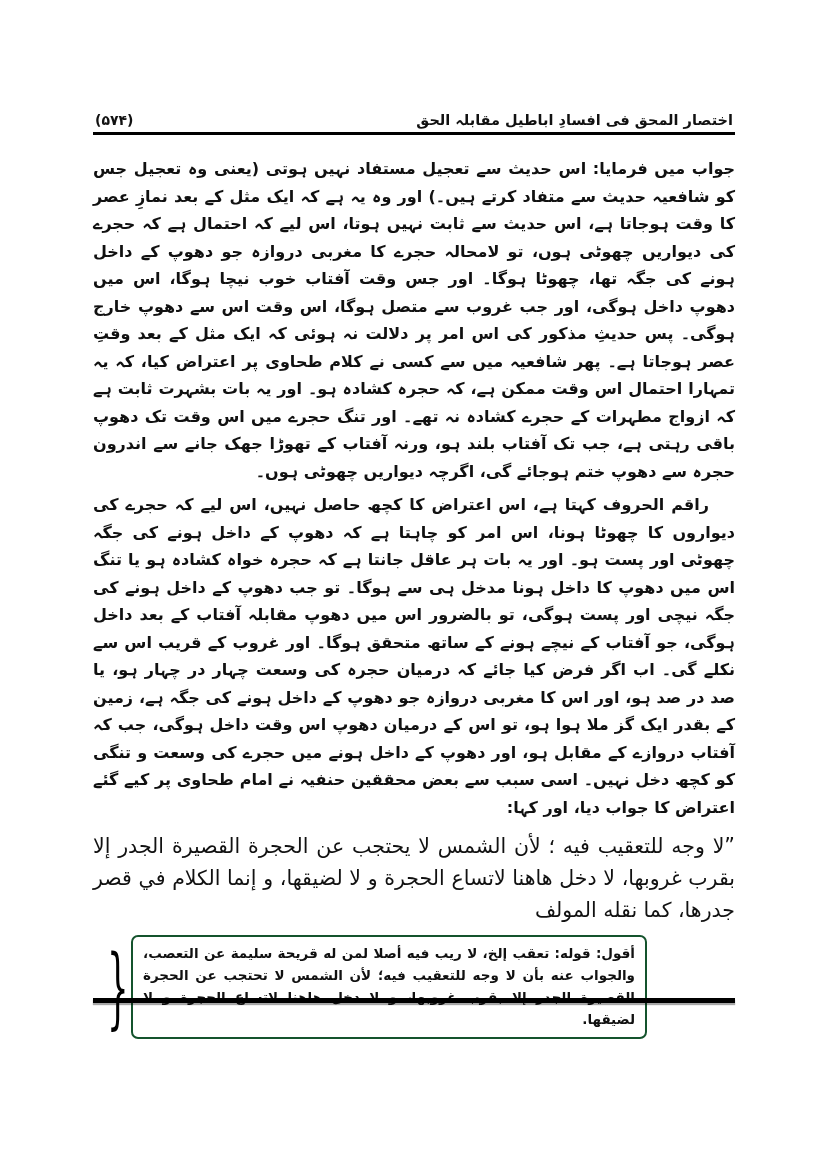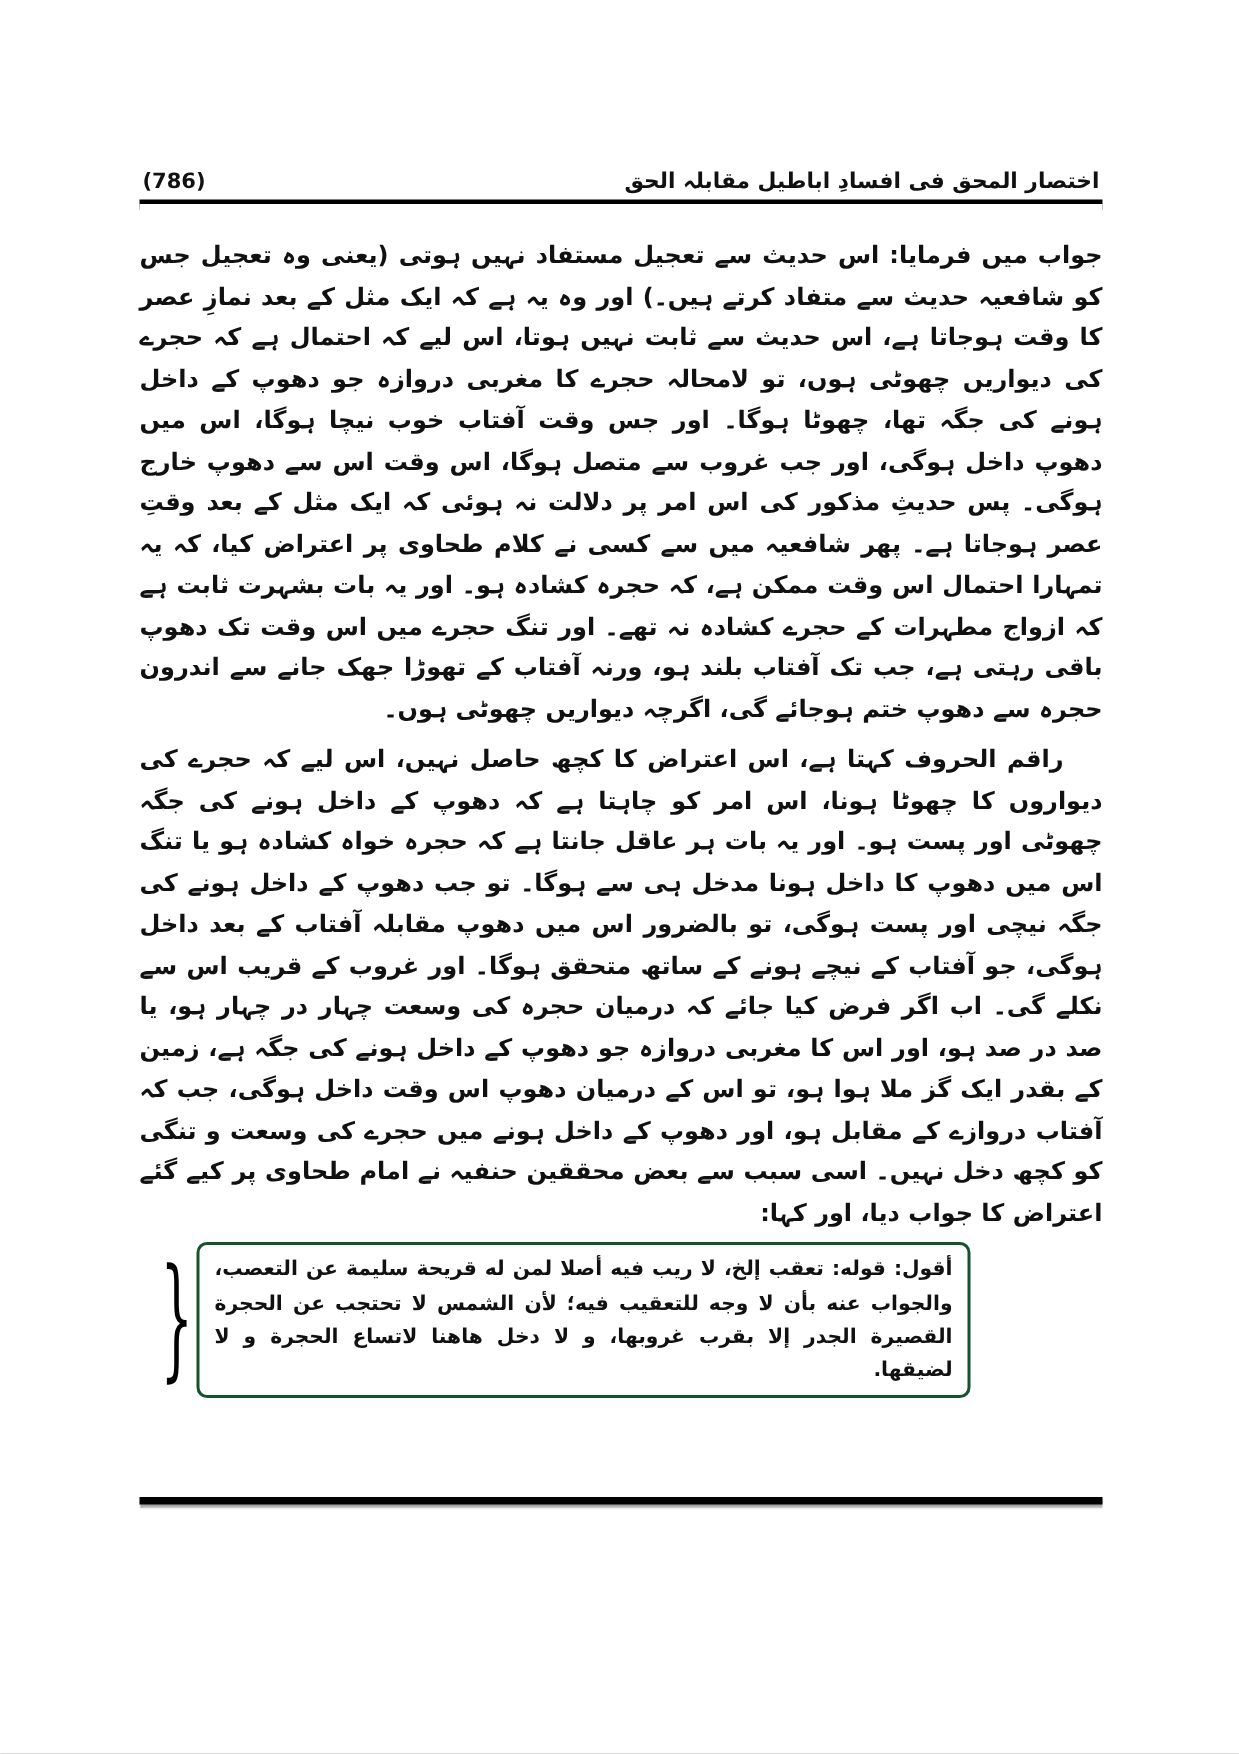--- a/index.html
+++ b/index.html
@@ -105,29 +105,30 @@
   }
 </style>
 </head>
 <body>
 
 <div class="page">
   <div class="content">
 
     <div class="header">
       <span class="title">اختصار المحق فی افسادِ اباطیل مقابلہ الحق</span>
-      <span class="page-num">(786)</span>
+      <span class="page-num">(۵۷۴)</span>
     </div>
 
     <div class="rule-double"></div>
 
     <p class="para p1">جواب میں فرمایا: اس حدیث سے تعجیل مستفاد نہیں ہوتی (یعنی وہ تعجیل جس کو شافعیہ حدیث سے متفاد کرتے ہیں۔) اور وہ یہ ہے کہ ایک مثل کے بعد نمازِ عصر کا وقت ہوجاتا ہے، اس حدیث سے ثابت نہیں ہوتا، اس لیے کہ احتمال ہے کہ حجرے کی دیواریں چھوٹی ہوں، تو لامحالہ حجرے کا مغربی دروازہ جو دھوپ کے داخل ہونے کی جگہ تھا، چھوٹا ہوگا۔ اور جس وقت آفتاب خوب نیچا ہوگا، اس میں دھوپ داخل ہوگی، اور جب غروب سے متصل ہوگا، اس وقت اس سے دھوپ خارج ہوگی۔ پس حدیثِ مذکور کی اس امر پر دلالت نہ ہوئی کہ ایک مثل کے بعد وقتِ عصر ہوجاتا ہے۔ پھر شافعیہ میں سے کسی نے کلام طحاوی پر اعتراض کیا، کہ یہ تمہارا احتمال اس وقت ممکن ہے، کہ حجرہ کشادہ ہو۔ اور یہ بات بشہرت ثابت ہے کہ ازواج مطہرات کے حجرے کشادہ نہ تھے۔ اور تنگ حجرے میں اس وقت تک دھوپ باقی رہتی ہے، جب تک آفتاب بلند ہو، ورنہ آفتاب کے تھوڑا جھک جانے سے اندرون حجرہ سے دھوپ ختم ہوجائے گی، اگرچہ دیواریں چھوٹی ہوں۔</p>
 
     <p class="para p2">راقم الحروف کہتا ہے، اس اعتراض کا کچھ حاصل نہیں، اس لیے کہ حجرے کی دیواروں کا چھوٹا ہونا، اس امر کو چاہتا ہے کہ دھوپ کے داخل ہونے کی جگہ چھوٹی اور پست ہو۔ اور یہ بات ہر عاقل جانتا ہے کہ حجرہ خواہ کشادہ ہو یا تنگ اس میں دھوپ کا داخل ہونا مدخل ہی سے ہوگا۔ تو جب دھوپ کے داخل ہونے کی جگہ نیچی اور پست ہوگی، تو بالضرور اس میں دھوپ مقابلہ آفتاب کے بعد داخل ہوگی، جو آفتاب کے نیچے ہونے کے ساتھ متحقق ہوگا۔ اور غروب کے قریب اس سے نکلے گی۔ اب اگر فرض کیا جائے کہ درمیان حجرہ کی وسعت چہار در چہار ہو، یا صد در صد ہو، اور اس کا مغربی دروازہ جو دھوپ کے داخل ہونے کی جگہ ہے، زمین کے بقدر ایک گز ملا ہوا ہو، تو اس کے درمیان دھوپ اس وقت داخل ہوگی، جب کہ آفتاب دروازے کے مقابل ہو، اور دھوپ کے داخل ہونے میں حجرے کی وسعت و تنگی کو کچھ دخل نہیں۔ اسی سبب سے بعض محققین حنفیہ نے امام طحاوی پر کیے گئے اعتراض کا جواب دیا، اور کہا:</p>
 
+    <p class="arabic">”لا وجه للتعقيب فيه ؛ لأن الشمس لا يحتجب عن الحجرة القصيرة الجدر إلا بقرب غروبها، لا دخل هاهنا لاتساع الحجرة و لا لضيقها، و إنما الكلام في قصر جدرها، كما نقله المولف</p>
 
     <div class="footnote-wrap">
       <span class="brace">{</span>
       <div class="footnote-box">
         <p>أقول: قوله: تعقب إلخ، لا ريب فيه أصلا لمن له قريحة سليمة عن التعصب، والجواب عنه بأن لا وجه للتعقيب فيه؛ لأن الشمس لا تحتجب عن الحجرة القصيرة الجدر إلا بقرب غروبها، و لا دخل هاهنا لاتساع الحجرة و لا لضيقها.</p>
       </div>
     </div>
 
   </div>
 

